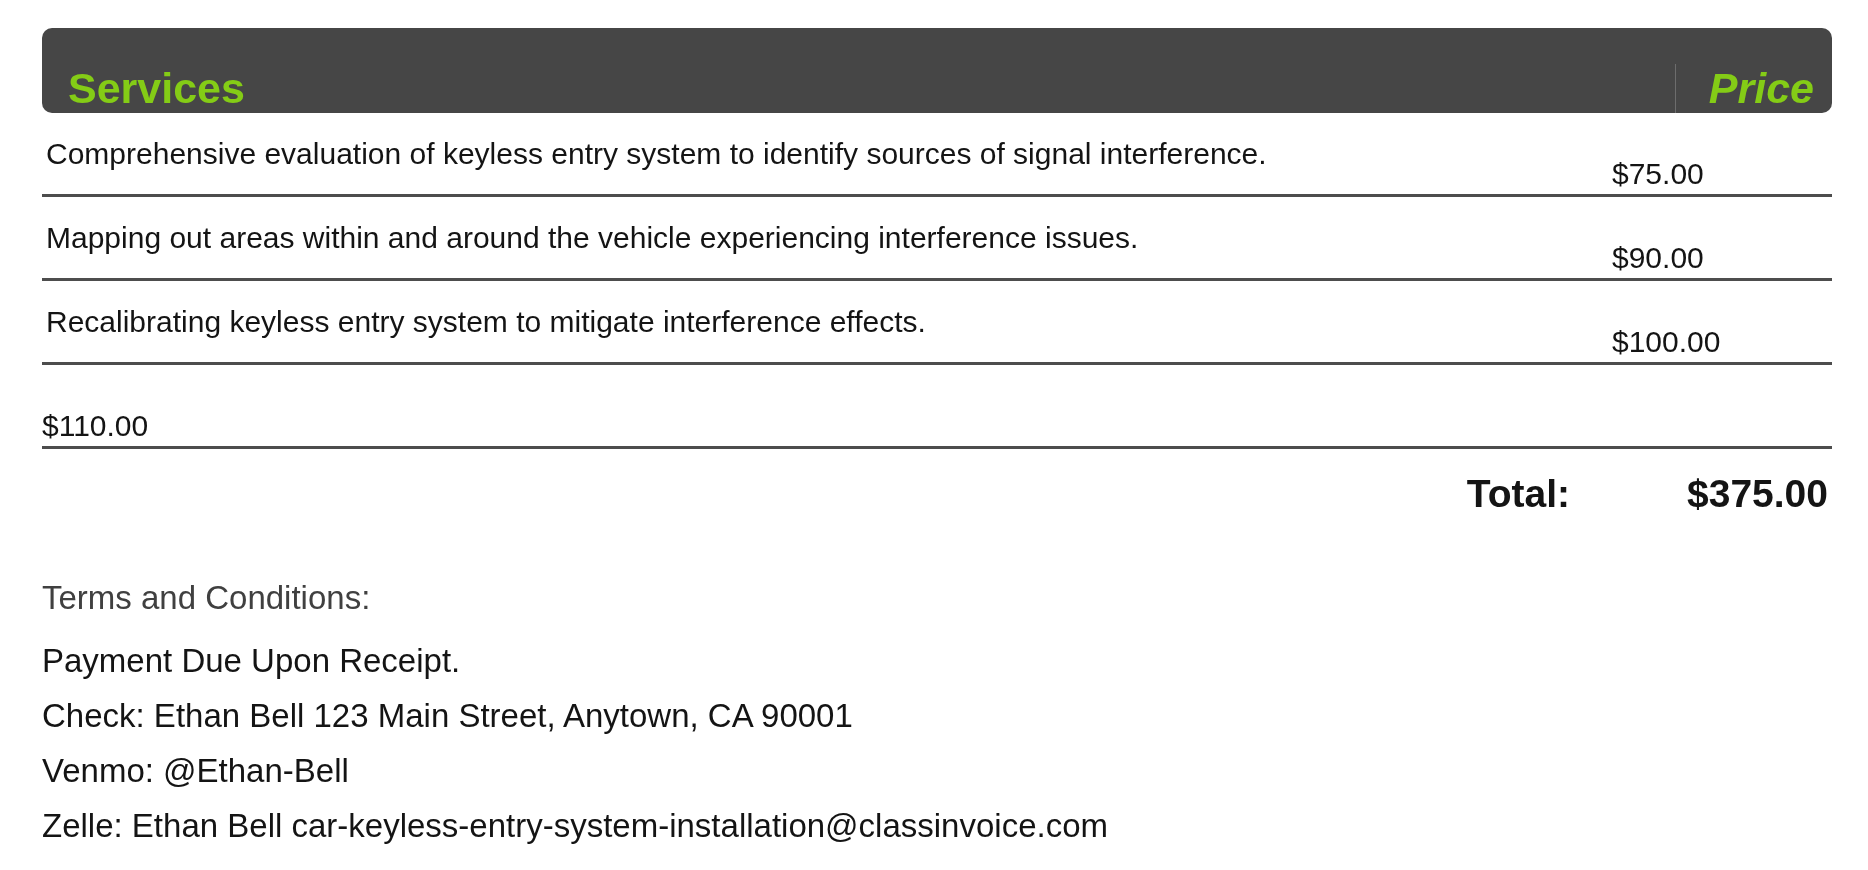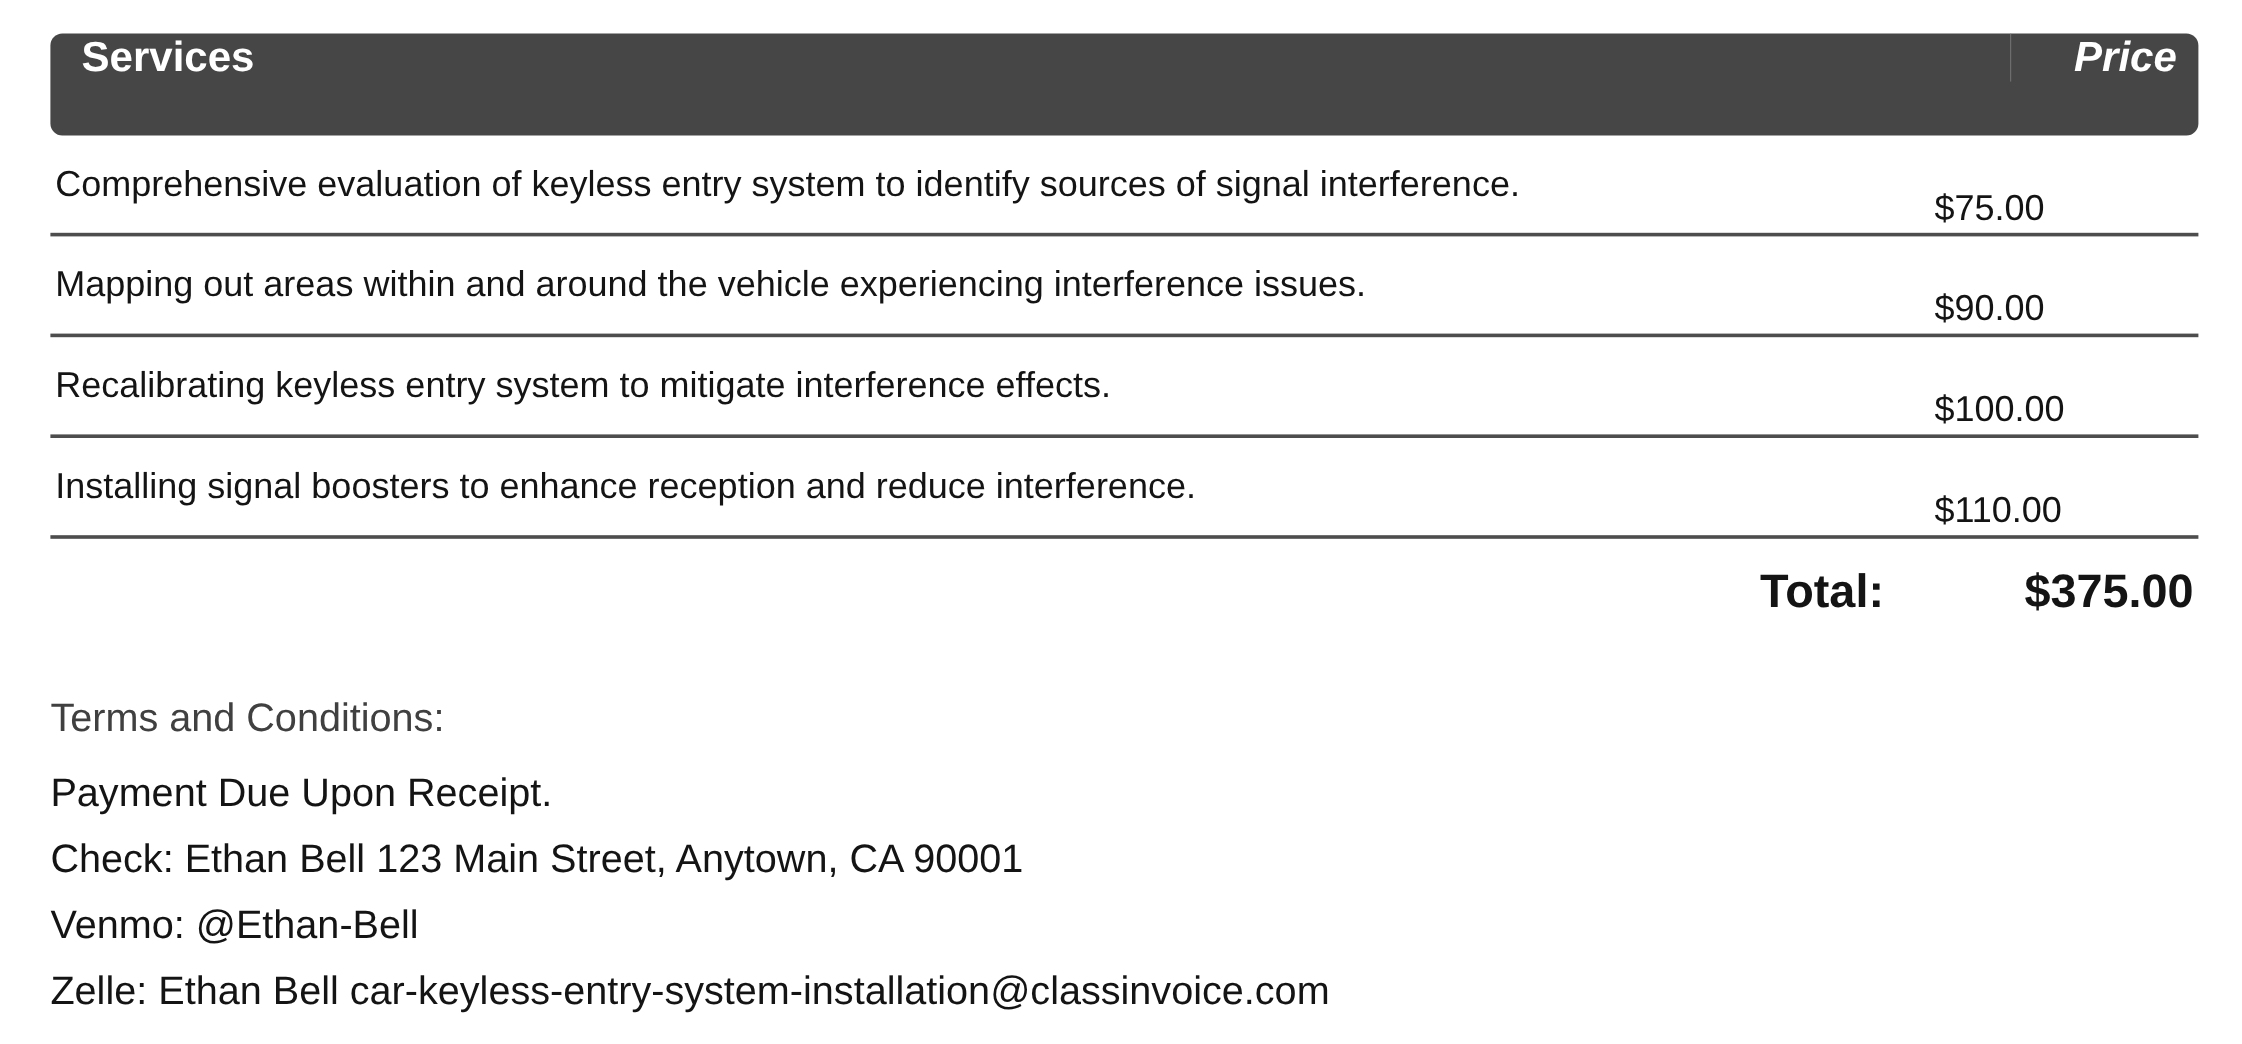--- a/index.html
+++ b/index.html
@@ -14,27 +14,27 @@
   .page {
     padding: 28px 38px 0 42px;
     width: 100%;
     height: 100%;
   }
   .invoice-table {
     width: 1790px;
   }
   .table-header {
     display: flex;
-    align-items: flex-start;
+    align-items: flex-end;
     height: 85px;
     background: #464646;
-    color: #ffffff;
+    color: #84cc16;
     border-radius: 10px;
     font-weight: bold;
-    font-size: 35px;
+    font-size: 43px;
     overflow: hidden;
   }
   .header-services {
     flex: 1;
     display: flex;
     align-items: center;
     padding-left: 26px;
   }
   .header-price {
     width: 157px;
@@ -113,21 +113,20 @@
       <div class="cell-service">Mapping out areas within and around the vehicle experiencing interference issues.</div>
       <div class="cell-price">$90.00</div>
     </div>
 
     <div class="table-row">
       <div class="cell-service">Recalibrating keyless entry system to mitigate interference effects.</div>
       <div class="cell-price">$100.00</div>
     </div>
 
     <div class="table-row">
-      <div class="cell-service">Installing signal boosters to enhance reception and reduce interference.</div>
       <div class="cell-price">$110.00</div>
     </div>
 
     <div class="total-row">
       <div class="total-label">Total:</div>
       <div class="total-value">$375.00</div>
     </div>
 
   </div>
 

